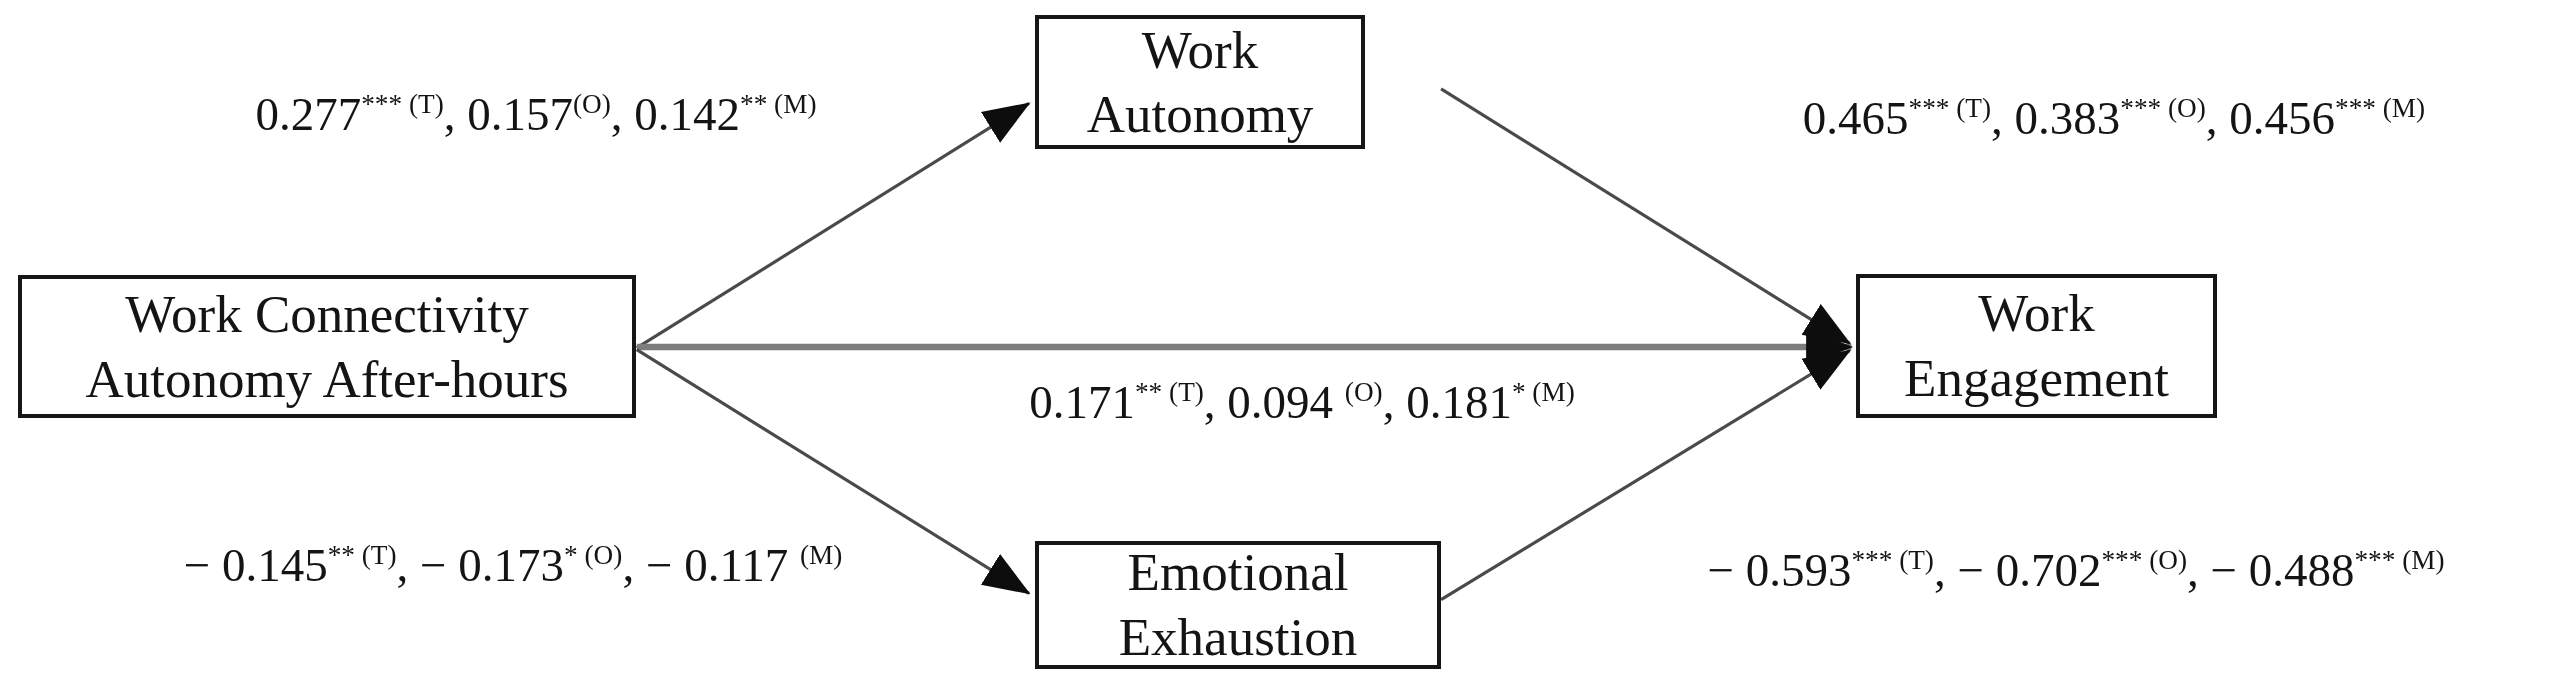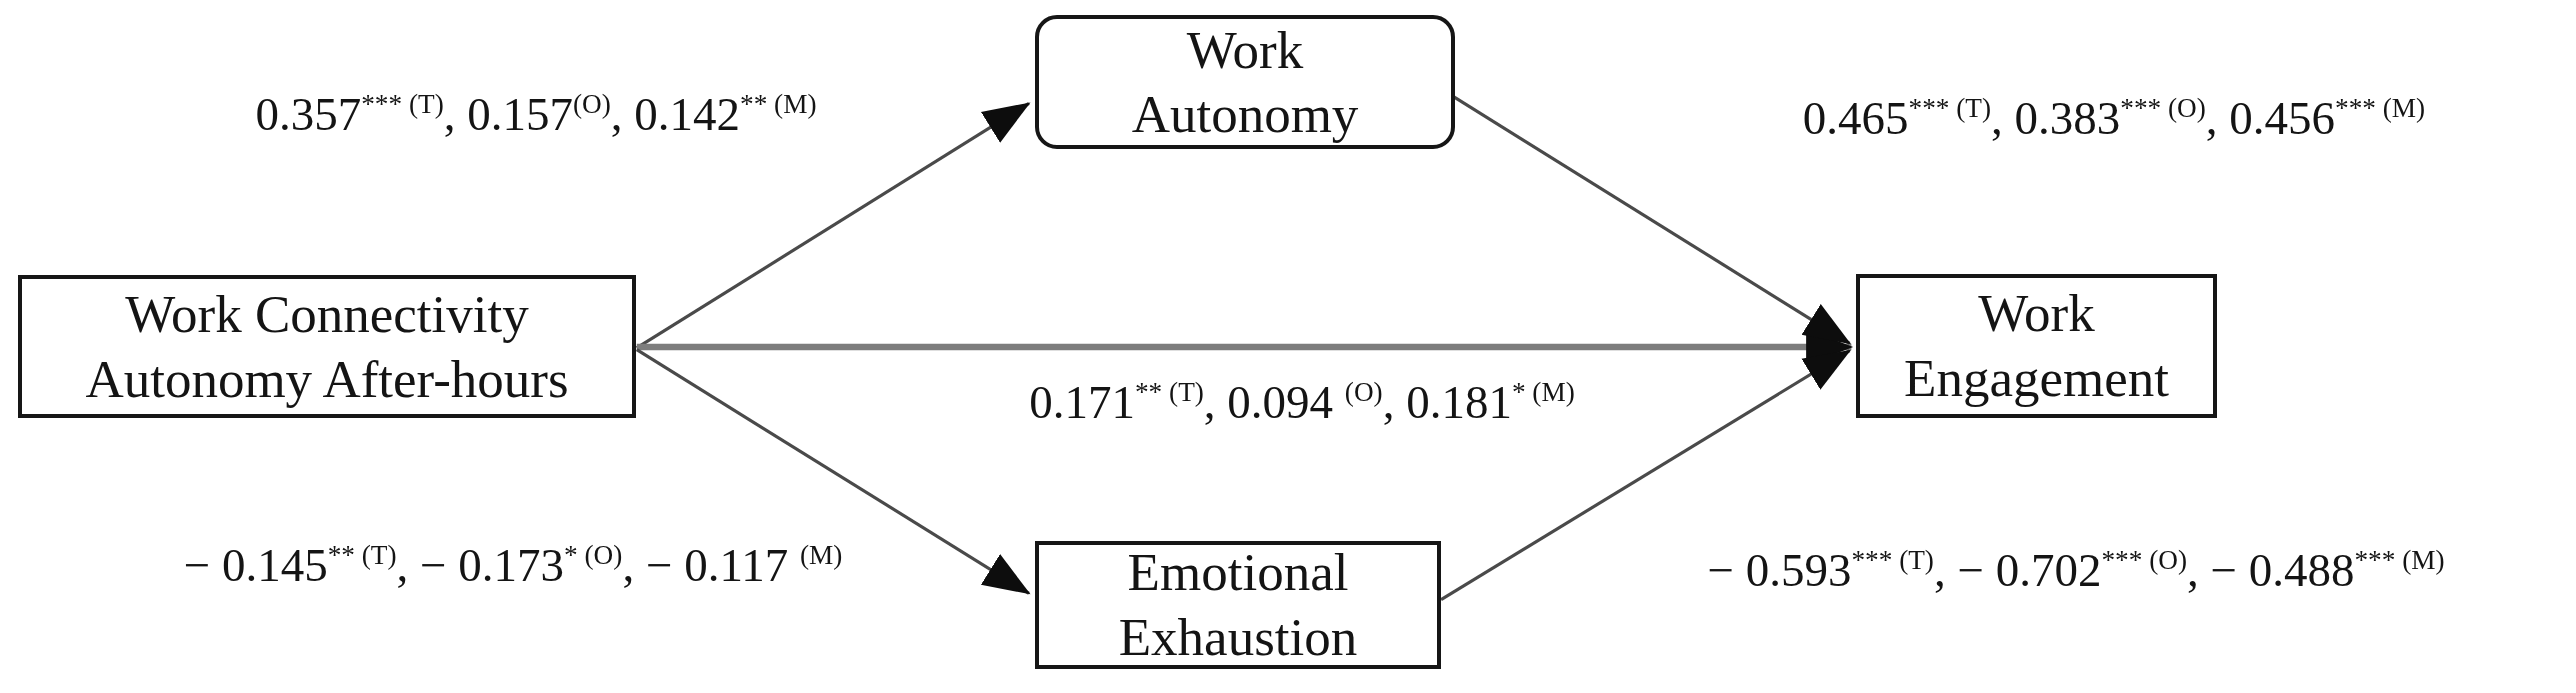--- a/index.html
+++ b/index.html
@@ -19,21 +19,21 @@
     position:absolute;
     box-sizing:border-box;
     border:4.5px solid var(--border,#161616);
     background:#ffffff;
     display:flex;align-items:center;justify-content:center;
     text-align:center;
     white-space:pre-line;
     font-size:53px;line-height:1.22;
   }
   #node-wcba{left:18px;top:275px;width:618px;height:143px;}
-  #node-autonomy{left:1035px;top:15.4px;width:420px;height:134px;border-radius:22px;}
+  #node-autonomy{left:1035px;top:15.4px;width:330px;height:134px;}
   #node-exhaustion{left:1035px;top:541px;width:406px;height:128px;}
   #node-engagement{left:1856px;top:274px;width:361px;height:144px;}
   .edge-label{
     position:absolute;
     white-space:nowrap;
     font-size:47px;
     transform:translateX(-50%);
   }
   .edge-label .sup{font-size:58%;vertical-align:0.62em;}
   #label-wcba-autonomy{left:536px;top:87px;}
@@ -64,21 +64,21 @@
 Autonomy After-hours</div>
 
   <div class="node" id="node-autonomy">Work
 Autonomy</div>
 
   <div class="node" id="node-engagement">Work Engagement</div>
 
   <div class="node" id="node-exhaustion">Emotional
 Exhaustion</div>
 
-  <div class="edge-label" id="label-wcba-autonomy"><span>0.357</span><span class="sup">*** (T)</span><span>, 0.157</span><span class="sup">(O)</span><span>, 0.142</span><span class="sup">** (M)</span></div>
+  <div class="edge-label" id="label-wcba-autonomy"><span>0.277</span><span class="sup">*** (T)</span><span>, 0.157</span><span class="sup">(O)</span><span>, 0.142</span><span class="sup">** (M)</span></div>
 
   <div class="edge-label" id="label-autonomy-engagement"><span>0.465</span><span class="sup">*** (T)</span><span>, 0.383</span><span class="sup">*** (O)</span><span>, 0.456</span><span class="sup">*** (M)</span></div>
 
   <div class="edge-label" id="label-wcba-engagement"><span>0.171</span><span class="sup">** (T)</span><span>, 0.094 </span><span class="sup">(O)</span><span>, 0.181</span><span class="sup">* (M)</span></div>
 
   <div class="edge-label" id="label-wcba-exhaustion"><span>− 0.145</span><span class="sup">** (T)</span><span>, − 0.173</span><span class="sup">* (O)</span><span>, − 0.117 </span><span class="sup">(M)</span></div>
 
   <div class="edge-label" id="label-exhaustion-engagement"><span>− 0.593</span><span class="sup">*** (T)</span><span>, − 0.702</span><span class="sup">*** (O)</span><span>, − 0.488</span><span class="sup">*** (M)</span></div>
 
 </div>

